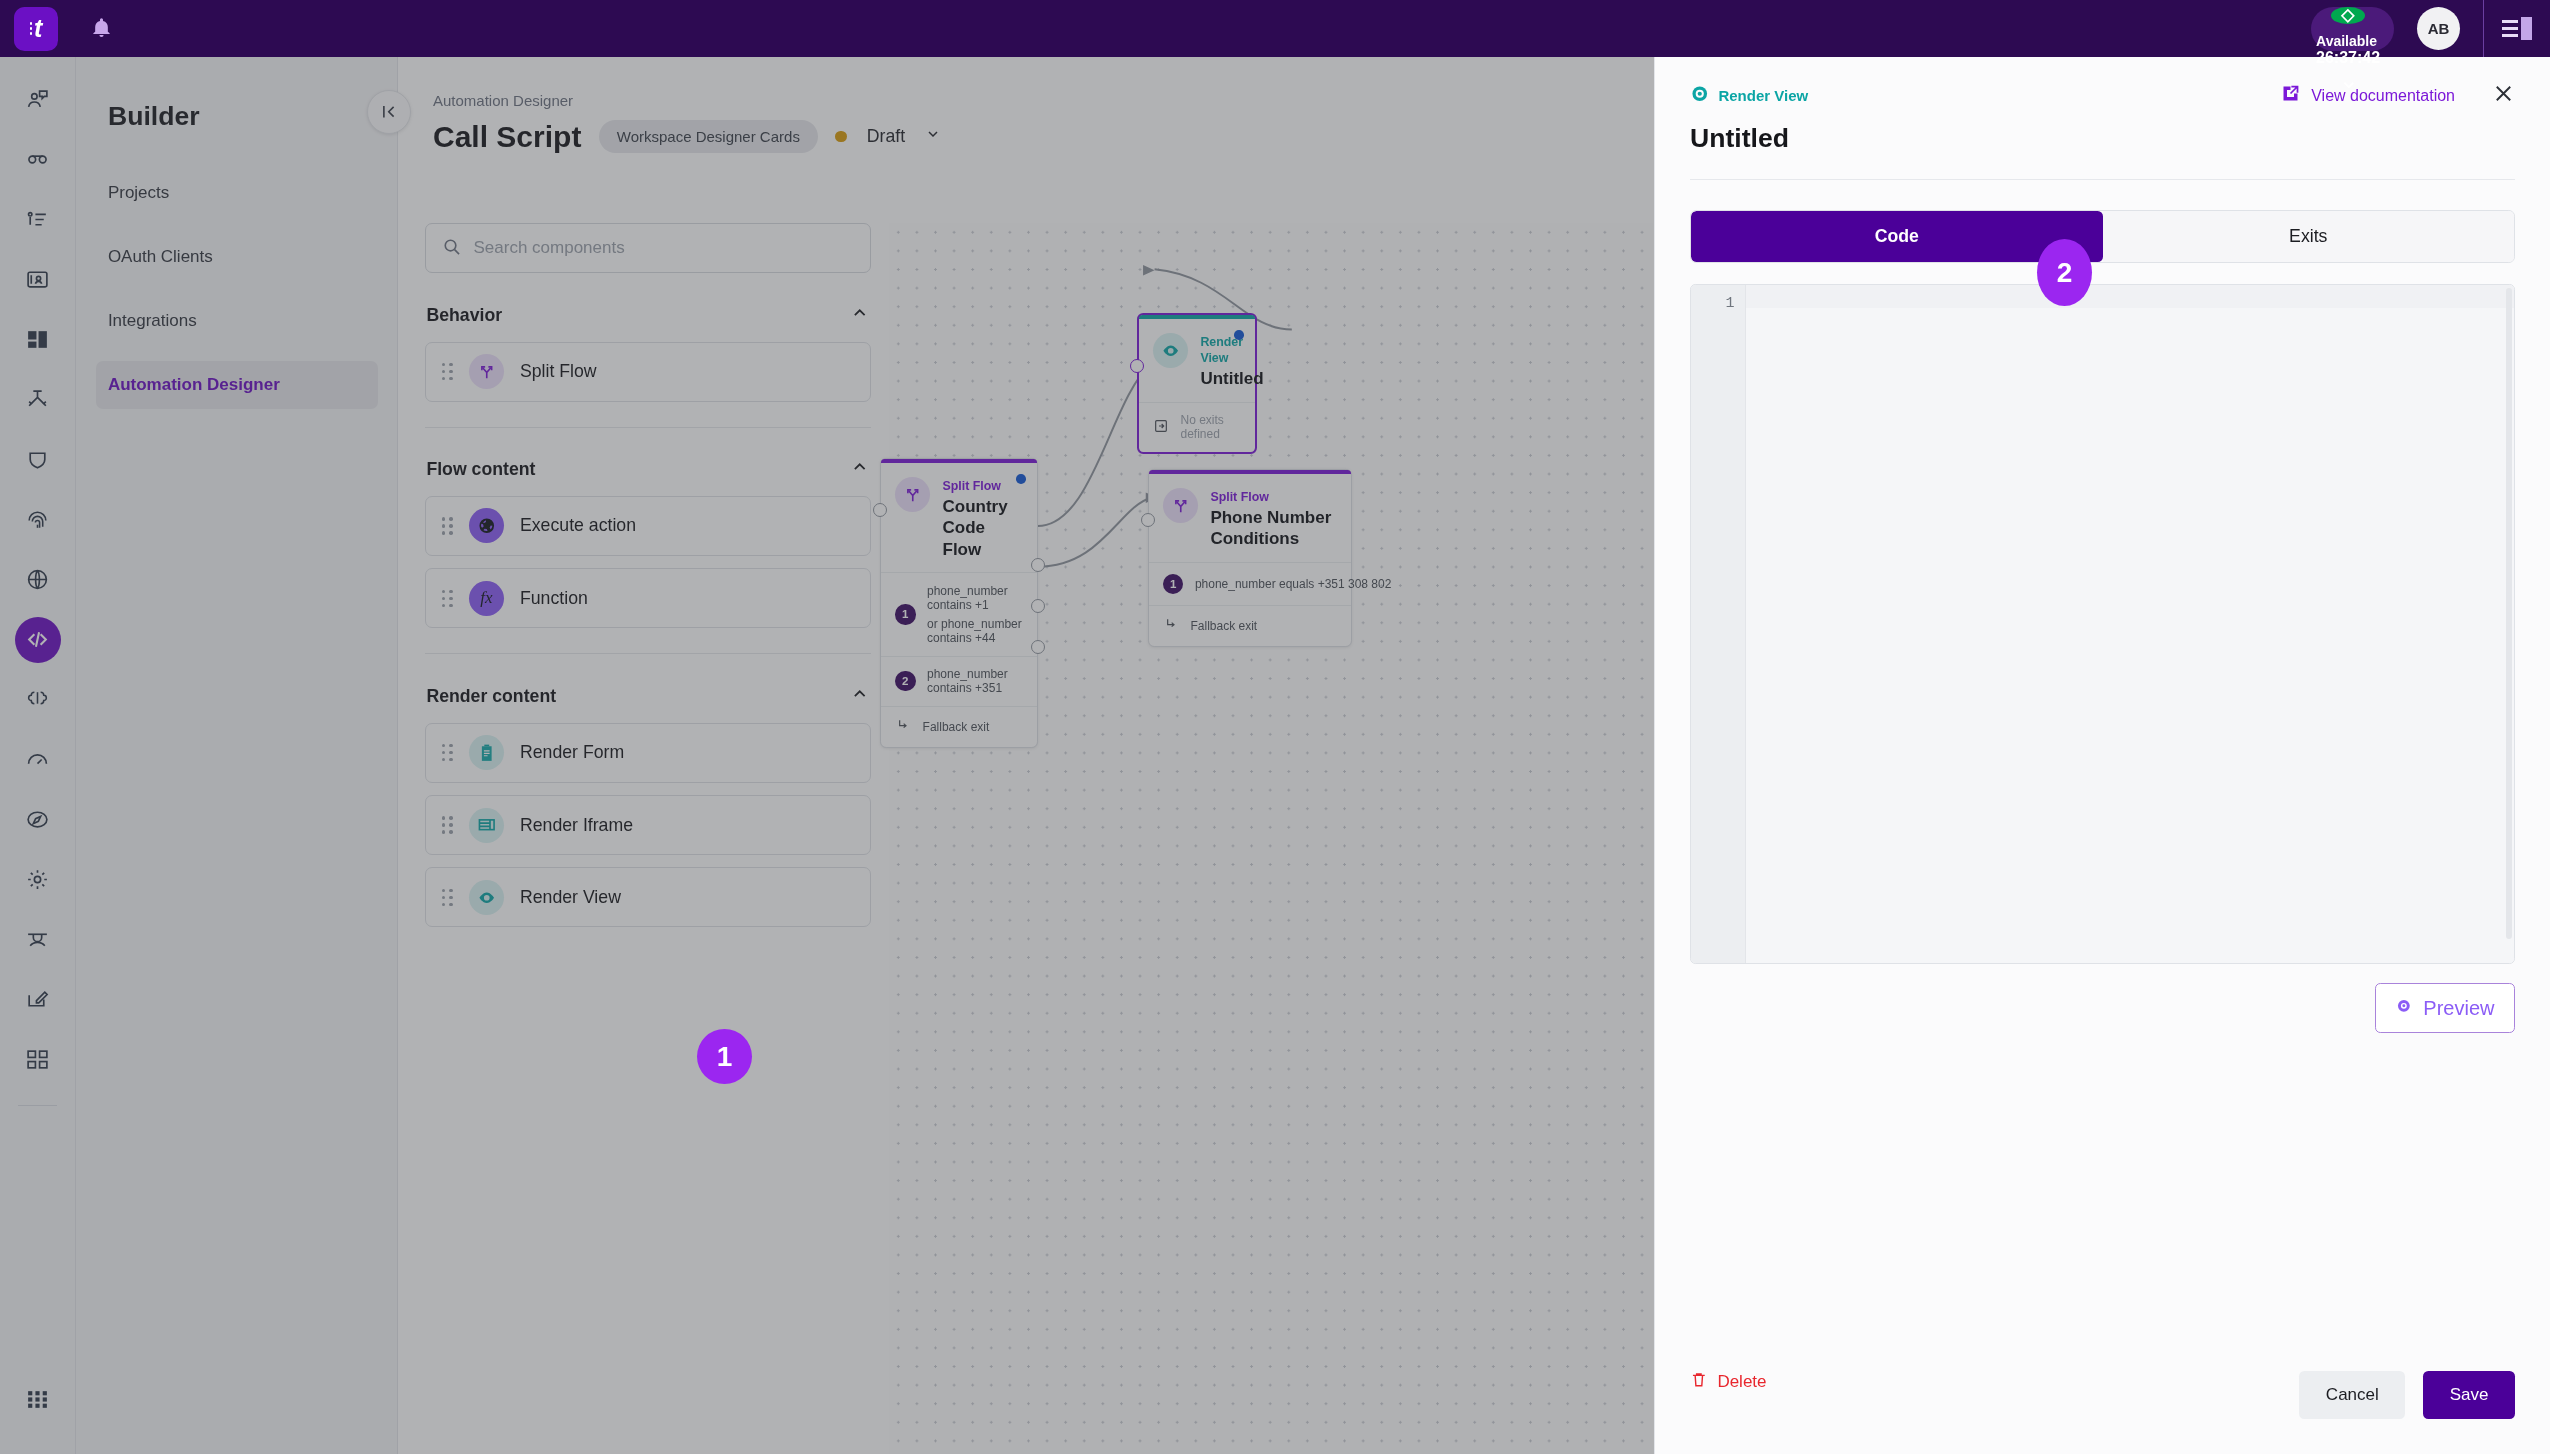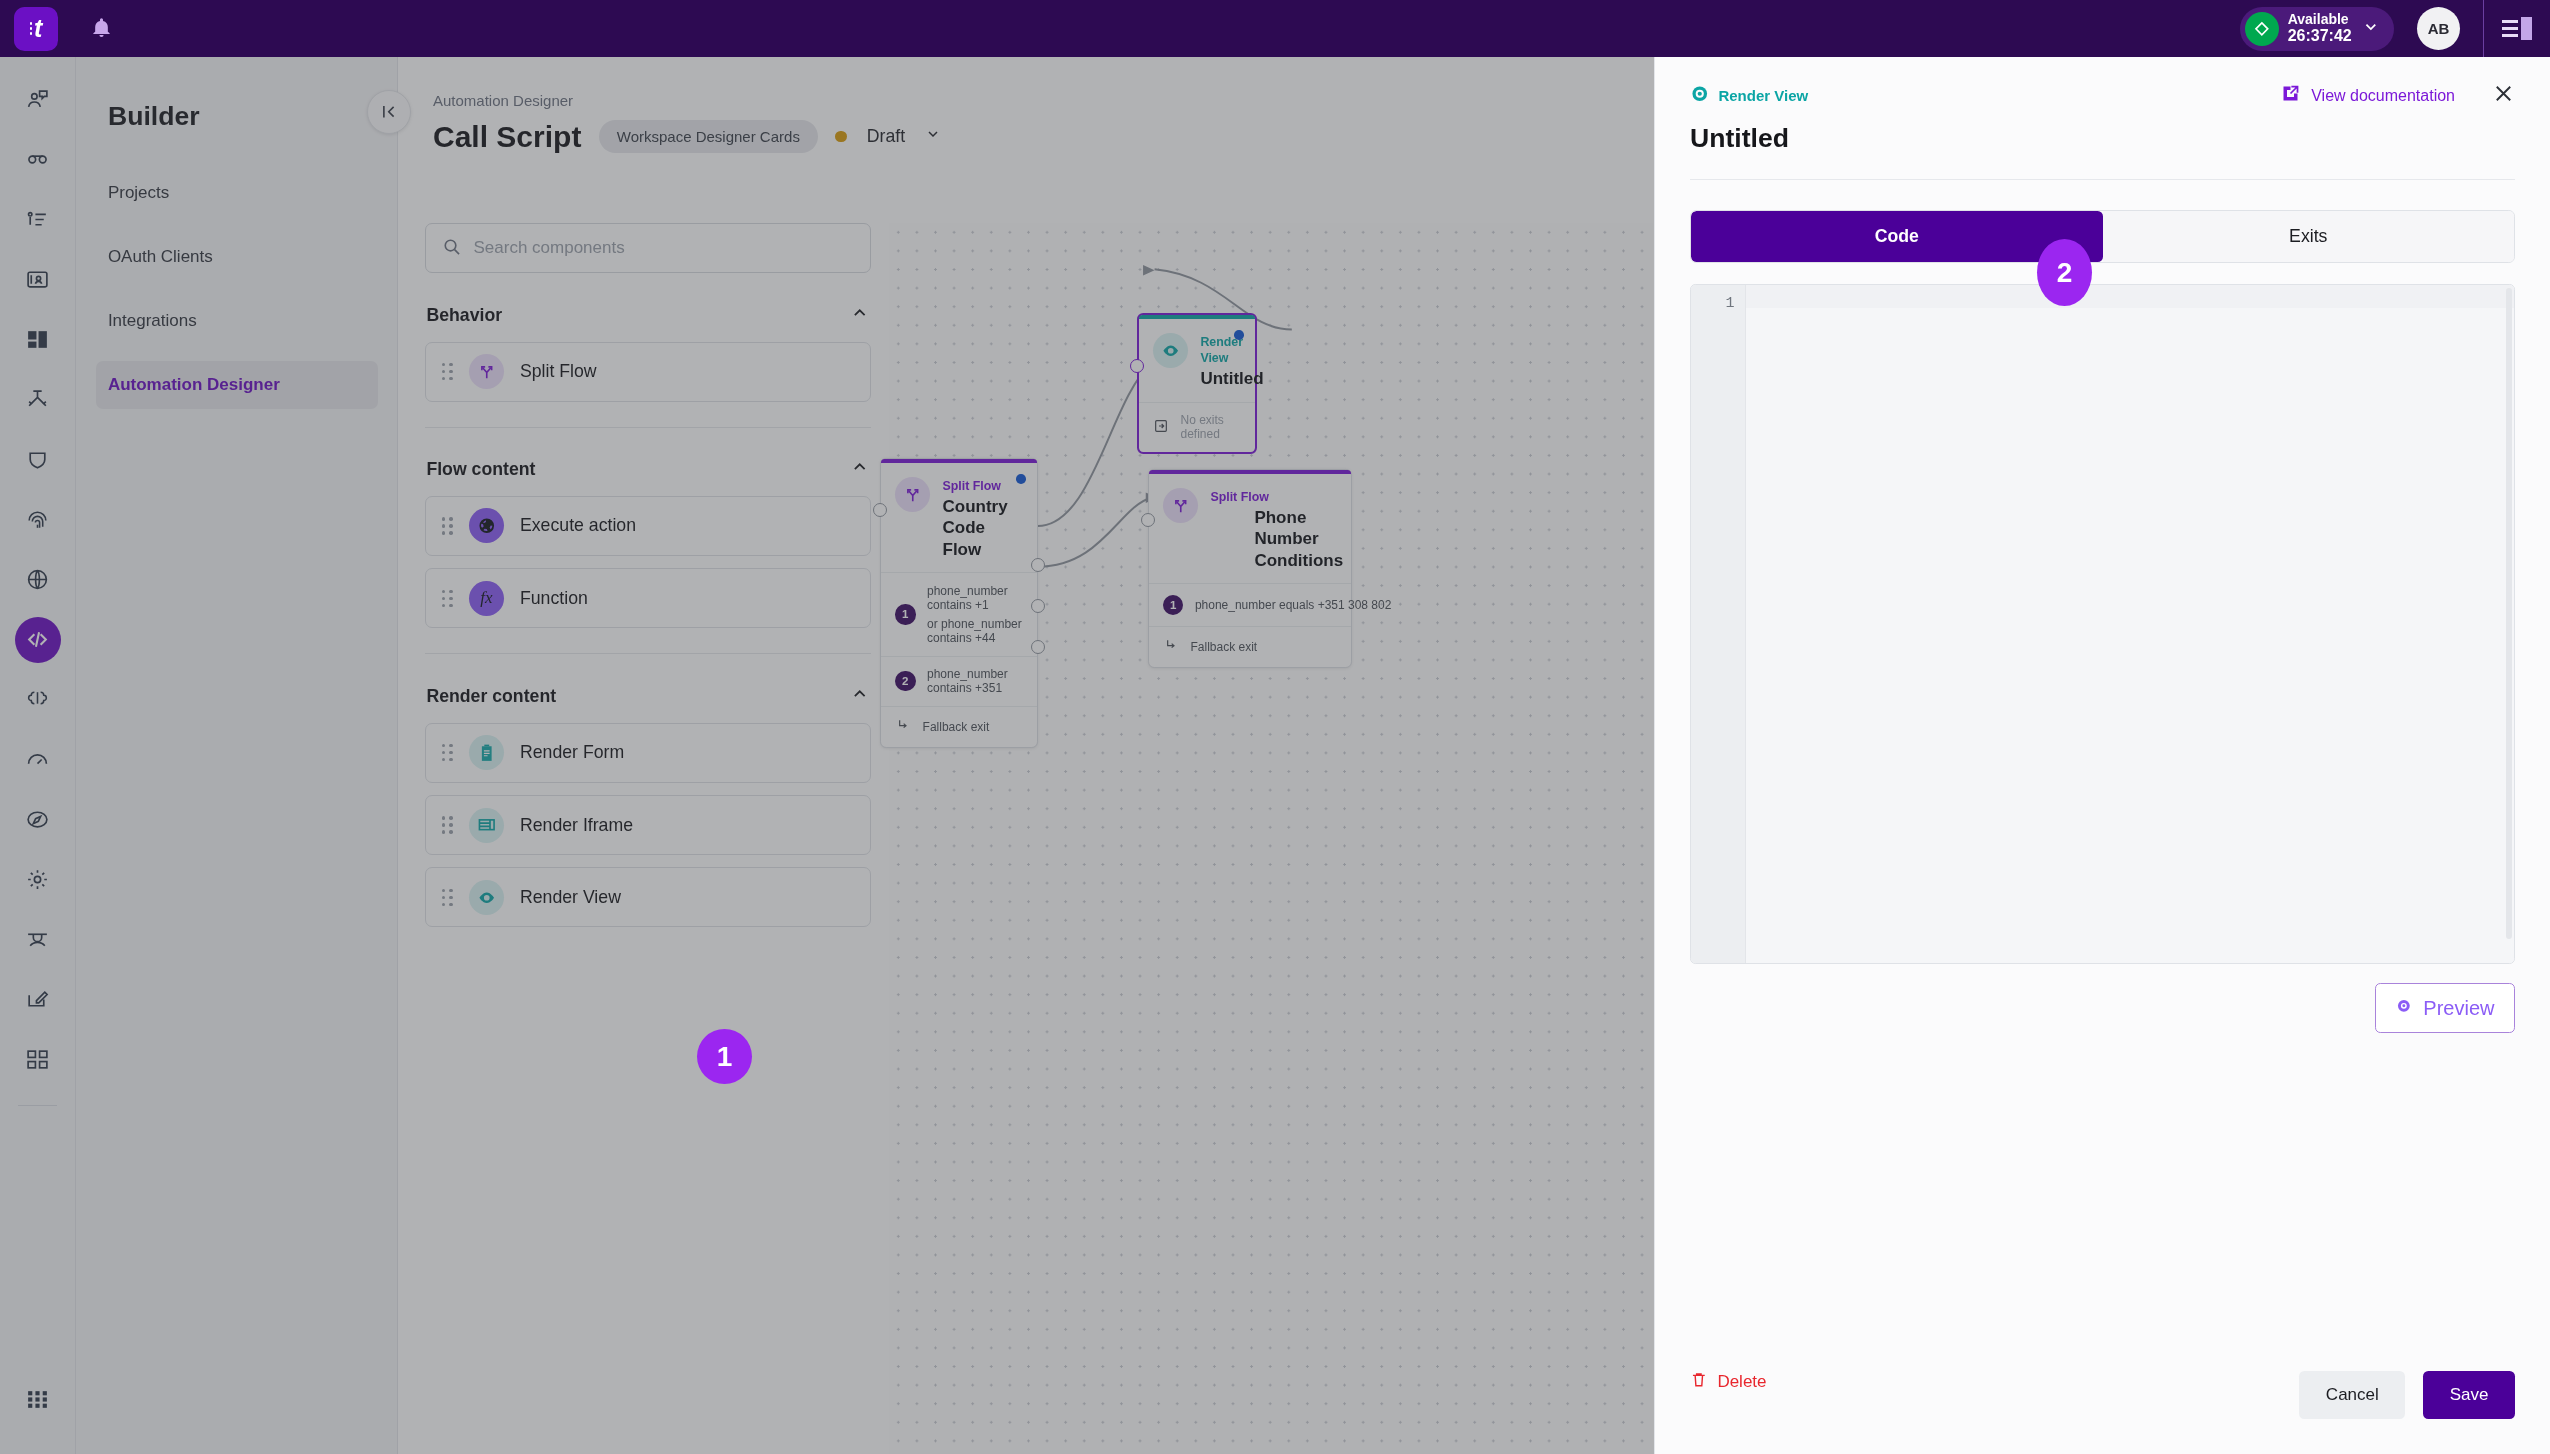--- a/index.html
+++ b/index.html
@@ -21,21 +21,21 @@
     width: 44px; height: 44px; margin-left: 14px; border-radius: 10.6px;
     background: #6b10c4; display: flex; align-items: center; justify-content: center;
     color: #fff; font-size: 25px; font-weight: 700; line-height: 1;
   }
   .brand-logo .dots { display:inline-block; margin-right:1.8px; }
   .brand-logo .dots i { display:block; width:2.7px; height:2.7px; background:#fff; border-radius:50%; margin:2.2px 0;}
   .bell { margin-left: 32px; color: #c7a6ea; }
   .topbar-right { margin-left: auto; display: flex; align-items: center; height:100%; }
   .status-pill {
     display: flex; align-items: center; background: #4b1a7a; border-radius: 885px;
-    height: 44px; padding: 0 14px 0 5.3px; gap: 8.9px;
+    height: 44px; padding: 0 14px 0 5.3px; gap: 8.9px; flex-direction: column;
   }
   .status-dot {
     width: 34px; height: 34px; border-radius: 50%; background: #00a84f;
     display:flex; align-items:center; justify-content:center;
   }
   .status-text { color:#fff; font-size:14px; line-height:1.15; font-weight:600; }
   .status-text .l2 { font-size:16px; }
   .chev-white { color:#fff; margin-left:1.8px; }
   .avatar {
     width:43px; height:43px; border-radius:50%; background:#f1f1f3; color:#2a2a33;
@@ -664,21 +664,21 @@
         <div class="bar" style="background:#7b18d8;"></div>
         <div class="node-head">
           <span class="node-ic" style="background:#ece0fa;color:#7b18d8;">
             <svg width="19.5" height="19.5" viewBox="0 0 24 24" fill="none" stroke="currentColor" stroke-width="2">
                 <path d="M12 20v-7M12 13L7 7M12 13l5-6"></path>
                 <path d="M6 10V6h4M18 10V6h-4"></path>
               </svg>
           </span>
           <span>
             <span class="node-kind" style="color:#7b18d8;">Split Flow</span>
-            <div class="node-title" style="max-width:124px;margin-left:44px;">Phone Number Conditions</div>
+            <div class="node-title" style="max-width:124px;">Phone Number Conditions</div>
           </span>
         </div>
         <div class="exit-row">
           <span class="num">1</span>
           <span style="white-space:nowrap;">phone_number equals +351 308 802</span>
         </div>
         <div class="exit-row">
           <span><svg width="16" height="16" viewBox="0 0 24 24" fill="none" stroke="#4b5058" stroke-width="1.8">
                 <path d="M7 5v8h9M13 10l3.5 3L13 16"></path>
               </svg></span>

